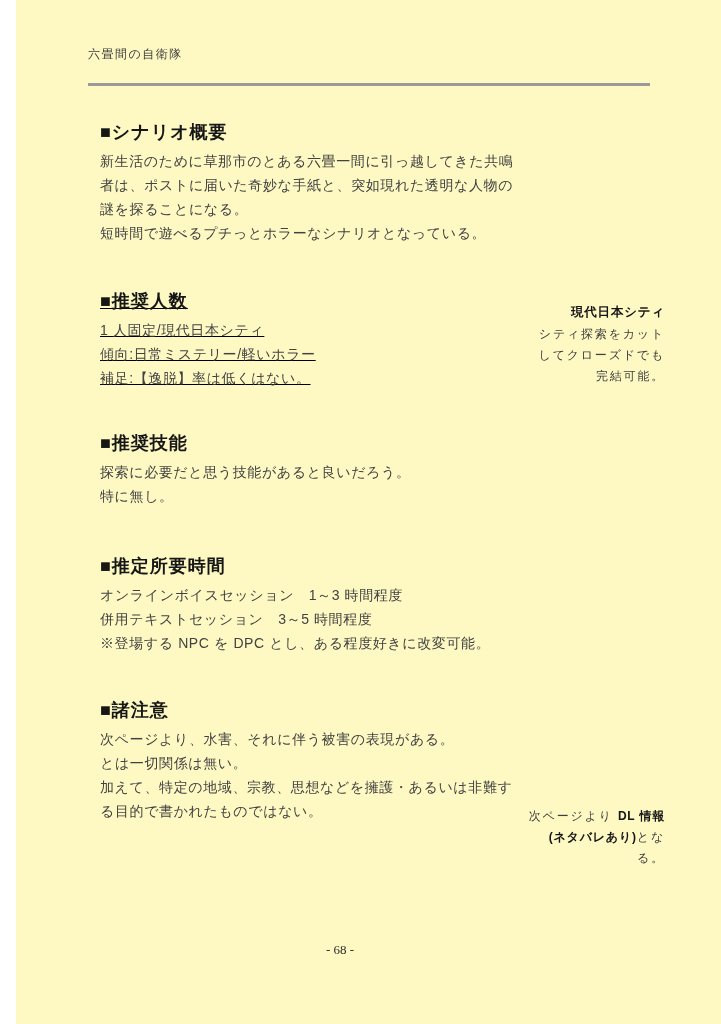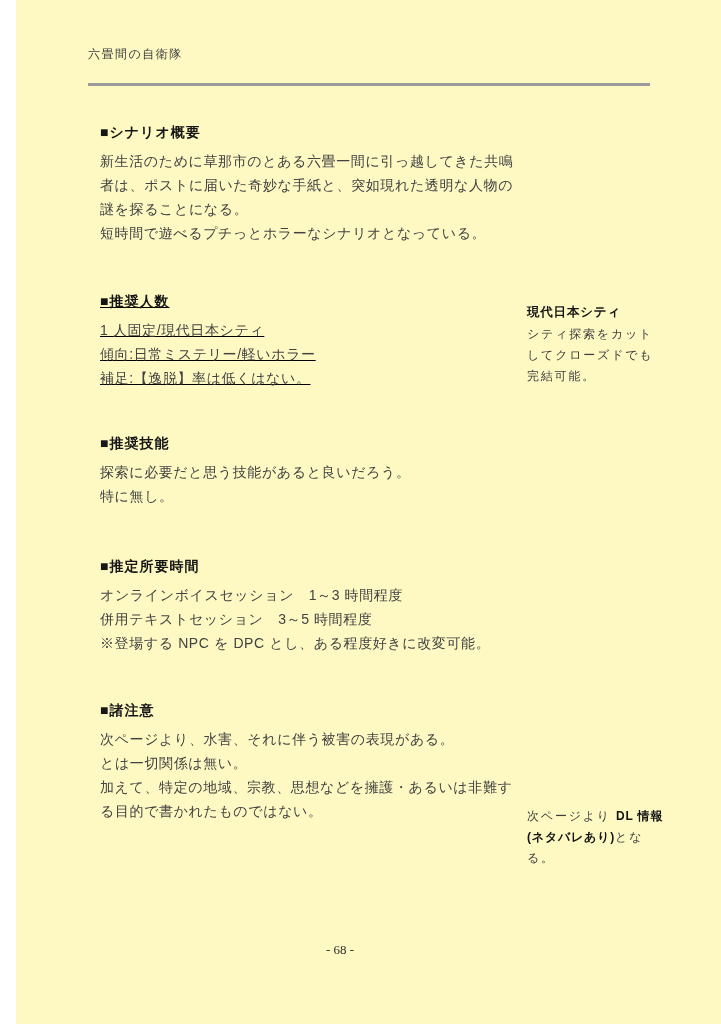--- a/index.html
+++ b/index.html
@@ -34,47 +34,48 @@
     height: 3px;
     background: #9a9a9a;
   }
   .sec {
     position: absolute;
     left: 84px;
     width: 440px;
   }
   .sec h2 {
     margin: 0 0 7px 0;
-    font-size: 14px;
+    font-size: 18px;
     line-height: 20px;
     font-weight: bold;
     letter-spacing: 1px;
     color: #161616;
     white-space: nowrap;
   }
   .sec .bline {
     font-size: 14px;
     line-height: 24px;
     letter-spacing: 0.6px;
     color: #424242;
     white-space: nowrap;
   }
   .sec-overview { top: 122px; }
   .sec-players  { top: 291px; text-decoration: underline; }
   .sec-skills   { top: 433px; }
   .sec-duration { top: 556px; }
   .sec-notes    { top: 700px; }
   .margin-note {
     position: absolute;
-    left: 511px;
+    left: 489px;
     width: 160px;
     font-size: 12px;
     line-height: 21px;
     letter-spacing: 1.8px;
     color: #3e3e3e;
+    text-align: right;
   }
   .margin-note .mtitle {
     font-size: 12.5px;
     font-weight: bold;
     letter-spacing: 0.8px;
     color: #141414;
     margin-bottom: 1px;
     white-space: nowrap;
   }
   .margin-note .mline { white-space: nowrap; }

